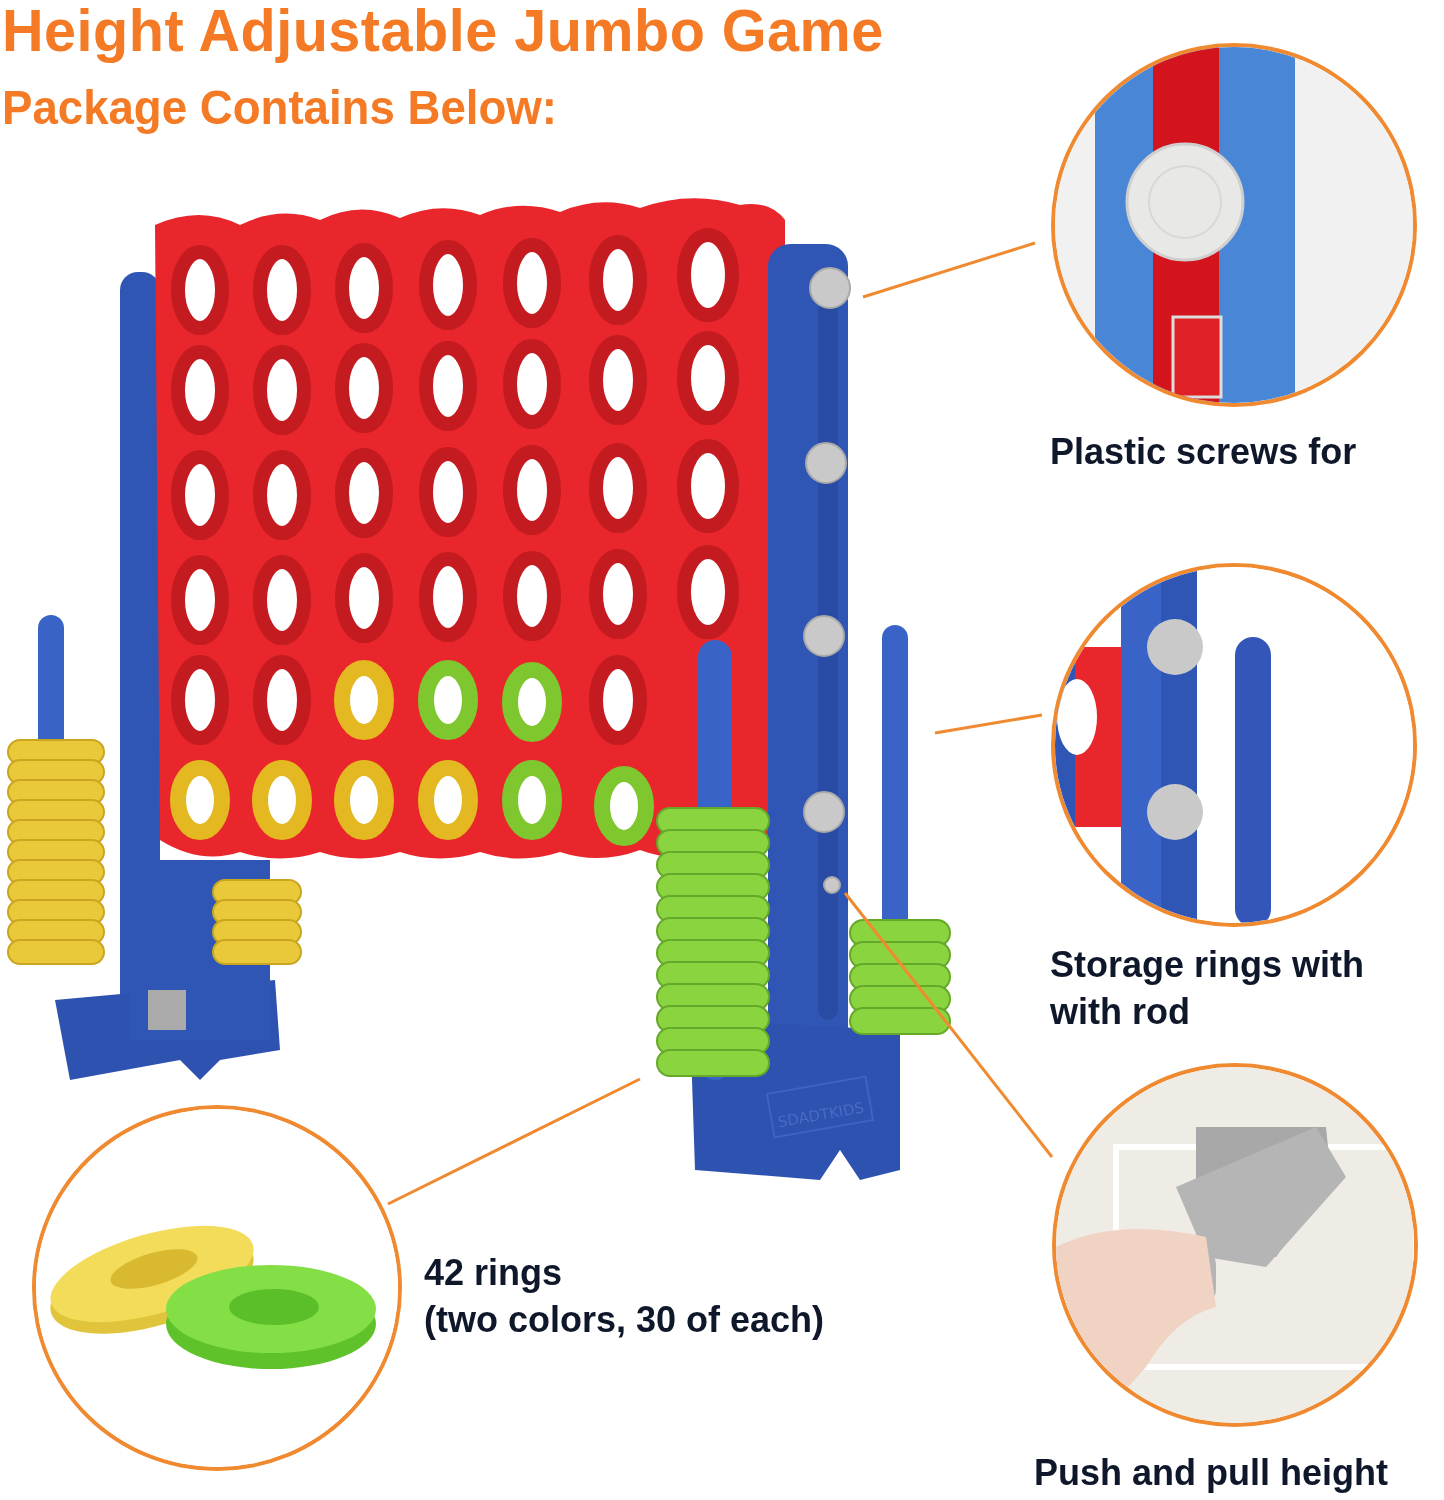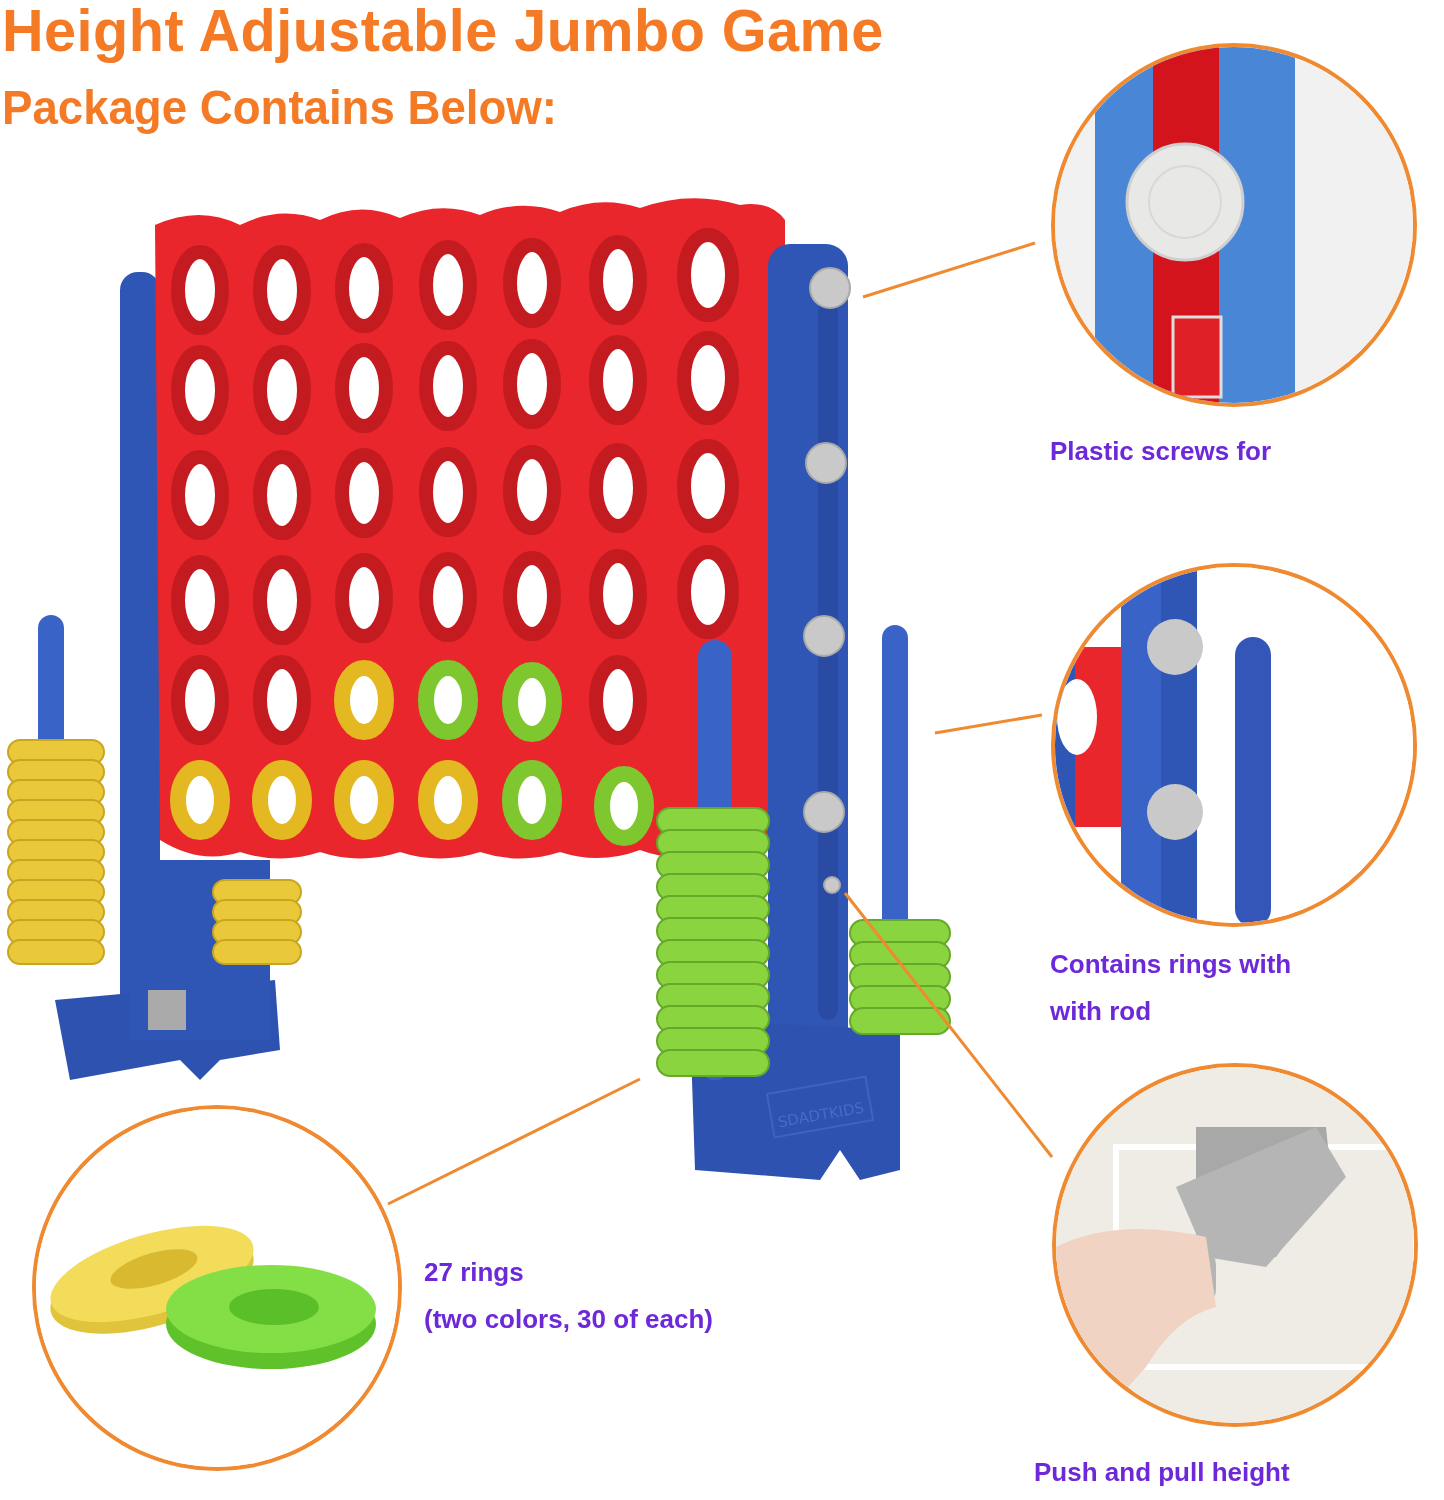--- a/index.html
+++ b/index.html
@@ -1,19 +1,19 @@
 <!DOCTYPE html>
 <html><head>
 <meta charset="utf-8">
 <style>
   html,body{margin:0;padding:0;background:#ffffff;}
   body{width:1444px;height:1500px;position:relative;overflow:hidden;font-family:"Liberation Sans","DejaVu Sans",sans-serif;}
   .title{position:absolute;left:2px;top:-4px;font-size:60px;font-weight:bold;color:#f47a25;letter-spacing:0.5px;white-space:nowrap;transform:scaleX(0.96);transform-origin:left top;}
   .subtitle{position:absolute;left:2px;top:80px;font-size:48px;font-weight:bold;color:#f47a25;white-space:nowrap;transform:scaleX(0.95);transform-origin:left top;}
-  .caption{position:absolute;font-size:26px;font-weight:bold;color:#6d28d9;line-height:47px;white-space:nowrap;}
+  .caption{position:absolute;font-size:36px;font-weight:bold;color:#0f172a;line-height:47px;white-space:nowrap;}
   .callout{position:absolute;border:4px solid #f08a30;border-radius:50%;overflow:hidden;background:#fff;box-sizing:border-box;}
   svg{display:block;}
   .main-svg{position:absolute;left:0;top:0;}
 </style>
 </head>
 <body>
 
 <div class="title">Height Adjustable Jumbo Game</div>
 <div class="subtitle">Package Contains Below:</div>
 
@@ -173,21 +173,21 @@
     <rect x="20" y="80" width="46" height="180" fill="#e8262b"></rect>
     <ellipse cx="22" cy="150" rx="20" ry="38" fill="#ffffff"></ellipse>
     <rect x="66" y="0" width="40" height="356" fill="#3a63c7"></rect>
     <rect x="106" y="0" width="36" height="356" fill="#2f55b5"></rect>
     <circle cx="120" cy="80" r="28" fill="#c9c9c9"></circle>
     <circle cx="120" cy="245" r="28" fill="#c9c9c9"></circle>
     <rect x="180" y="70" width="36" height="290" rx="18" fill="#3456b8"></rect>
   </svg>
 </div>
 <div class="caption" style="left:1050px;top:941px;">
-  <div>Contains rings with</div>
+  <div>Storage rings with</div>
   <div>with rod</div>
 </div>
 
 <div class="callout" style="left:1052px;top:1063px;width:366px;height:364px;">
   <svg width="358" height="356" viewBox="0 0 358 356">
     <rect width="358" height="356" fill="#efece6"></rect>
     <rect x="60" y="80" width="300" height="220" fill="none" stroke="#ffffff" stroke-width="6"></rect>
     <path d="M140 60 L270 60 L275 110 L220 190 L140 180 Z" fill="#a8a8a8"></path>
     <path d="M120 120 L260 60 L290 110 L210 200 L150 190 Z" fill="#b5b5b5"></path>
     <rect x="120" y="180" width="40" height="60" rx="18" fill="#b5b5b5"></rect>
@@ -207,15 +207,15 @@
       <ellipse cx="118" cy="160" rx="45" ry="16" fill="#d9b930" transform="rotate(-16 118 160)"></ellipse>
     </g>
     <g>
       <ellipse cx="235" cy="215" rx="105" ry="45" fill="#5fc22a"></ellipse>
       <ellipse cx="235" cy="200" rx="105" ry="44" fill="#84df47"></ellipse>
       <ellipse cx="238" cy="198" rx="45" ry="18" fill="#5bbf2a"></ellipse>
     </g>
   </svg>
 </div>
 <div class="caption" style="left:424px;top:1249px;">
-  <div>27 rings</div>
+  <div>42 rings</div>
   <div>(two colors, 30 of each)</div>
 </div>
 
 </body></html>

